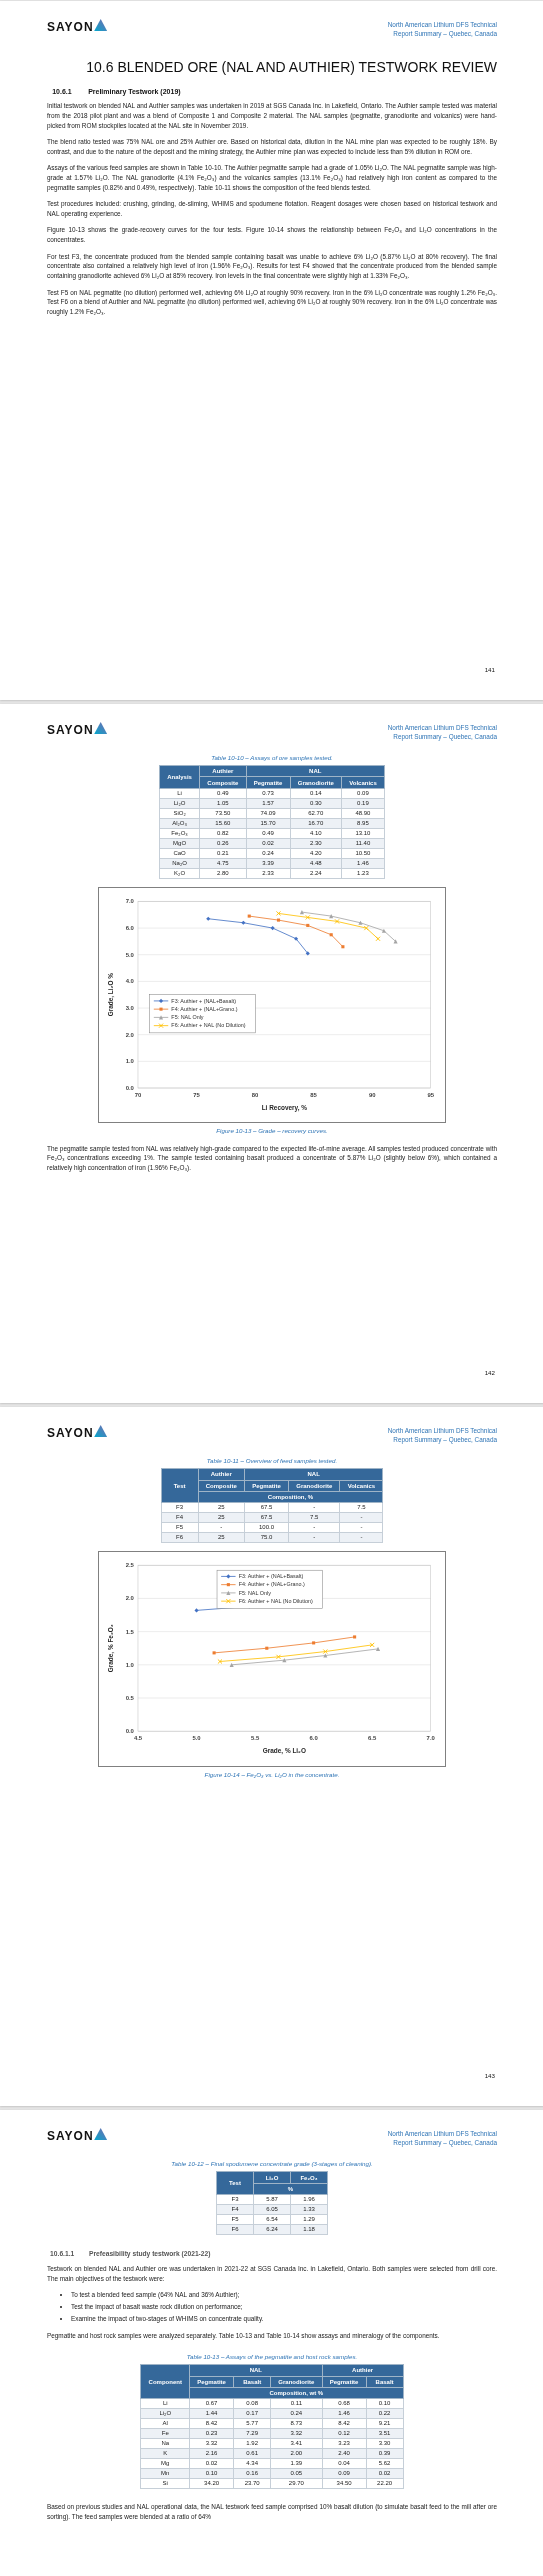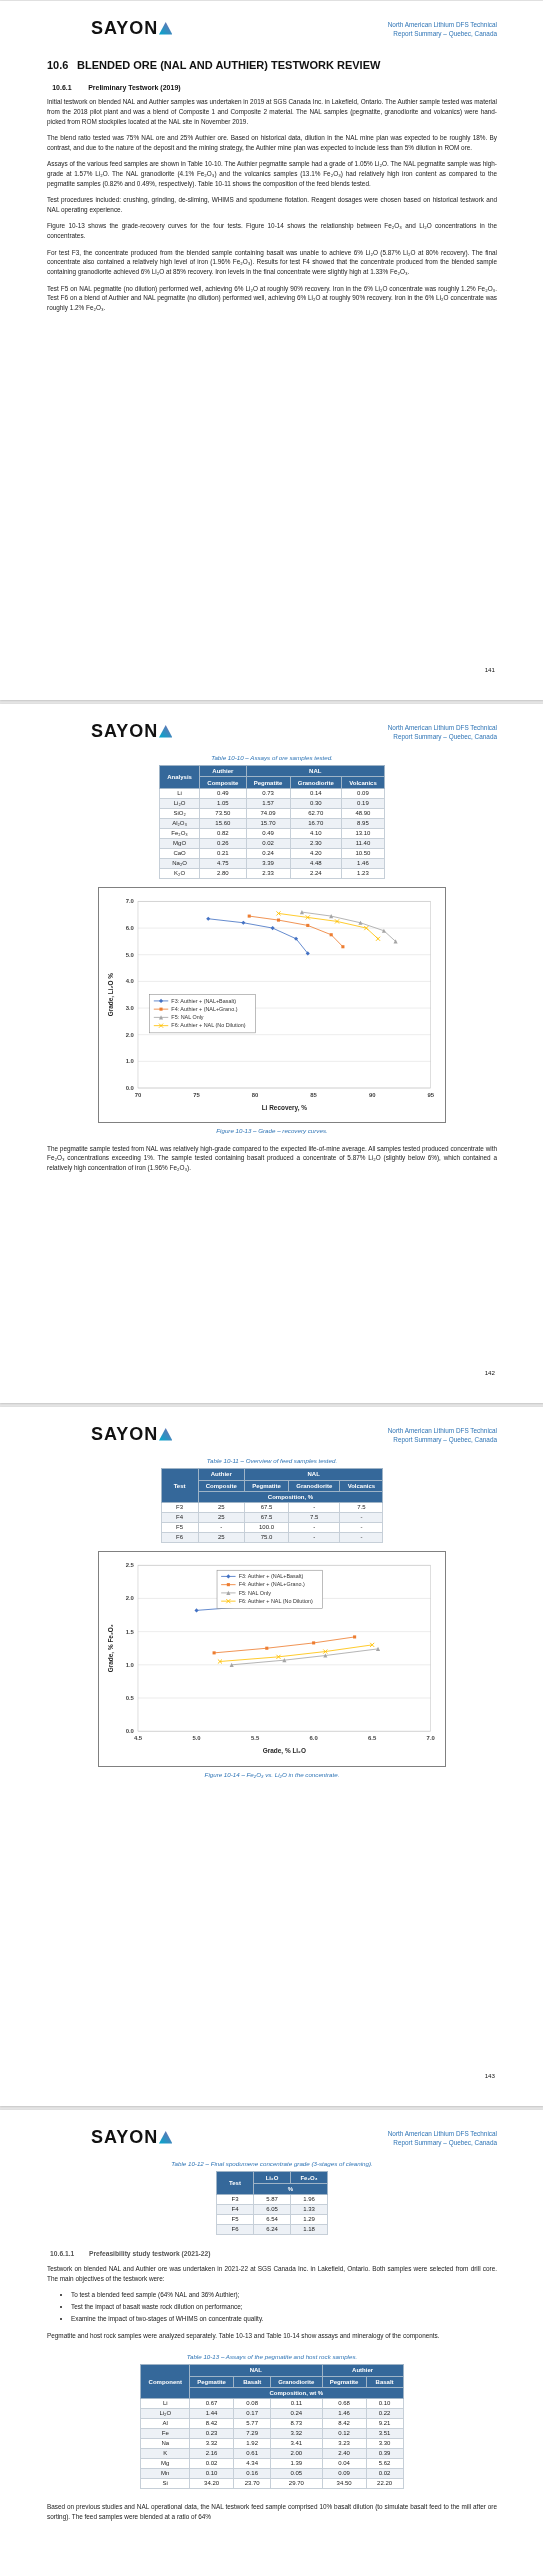--- a/index.html
+++ b/index.html
@@ -18,28 +18,27 @@
     margin: 0 auto 4.1px auto;
     background: #ffffff;
     box-shadow: 0 0.5px 2.1px rgba(0,0,0,0.25);
     padding: 17.5px 47px 36px 47px;
     overflow: hidden;
   }
   
   .hdr { display: flex; justify-content: space-between; align-items: flex-start; }
   .logo { display: flex; align-items: flex-end; }
   .logo-text {
-    font-size: 18px; font-weight: bold; letter-spacing: 1px; color: #111;
+    font-size: 12px; font-weight: bold; letter-spacing: 1px; color: #111;
     line-height: 1;
-    margin-left: 44px;
   }
   .logo-tri { margin-left: 0.5px; display: inline-block; }
   .hdr-title { text-align: right; color: #2E74B5; font-size: 6.4px; line-height: 1.5; margin-top: 1px; }
   
-  h1.sec { font-size: 11px; font-weight: bold; margin: 20.6px 0 4.1px 0; color: #111; }
+  h1.sec { font-size: 14px; font-weight: normal; margin: 20.6px 0 4.1px 0; color: #111; text-align: right; }
   h1.sec .hnum { display: inline-block; min-width: 27px; }
   h2.sub { font-size: 7px; font-weight: bold; margin: 12.4px 0 3.1px 5.2px; color: #111; }
   h2.sub .hnum { display: inline-block; min-width: 34px; }
   h3.sub2 { font-size: 6.7px; font-weight: bold; margin: 15.5px 0 3.1px 3.1px; color: #555; }
   h3.sub2 .hnum { display: inline-block; min-width: 37px; }
   p.body { font-size: 6.4px; line-height: 1.52; text-align: justify; margin: 6.7px 0; }
   ul.bullets { margin: 3.1px 0 7.2px 0; padding-left: 24px; }
   ul.bullets li { font-size: 6.4px; line-height: 1.6; margin: 1.5px 0; }
   
   .tcaption, .fcaption {

